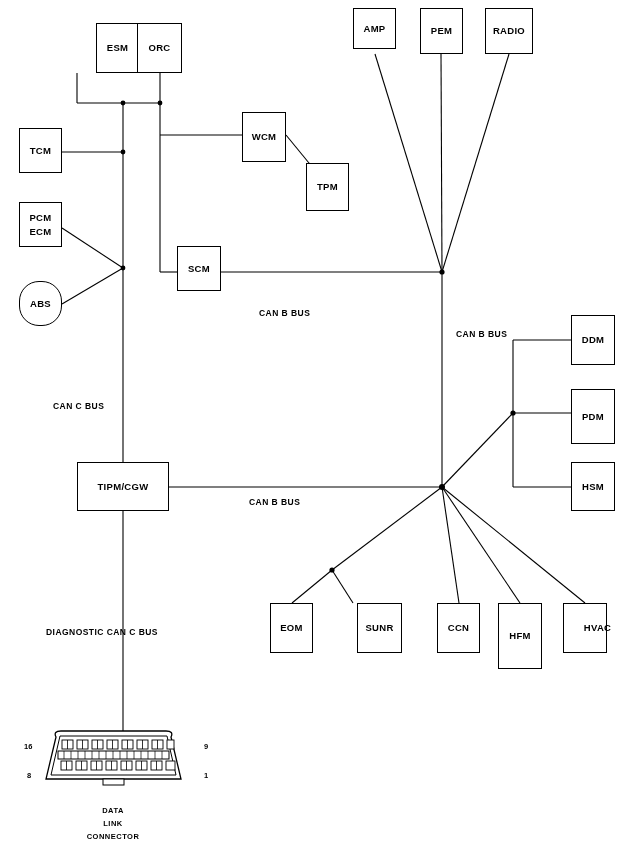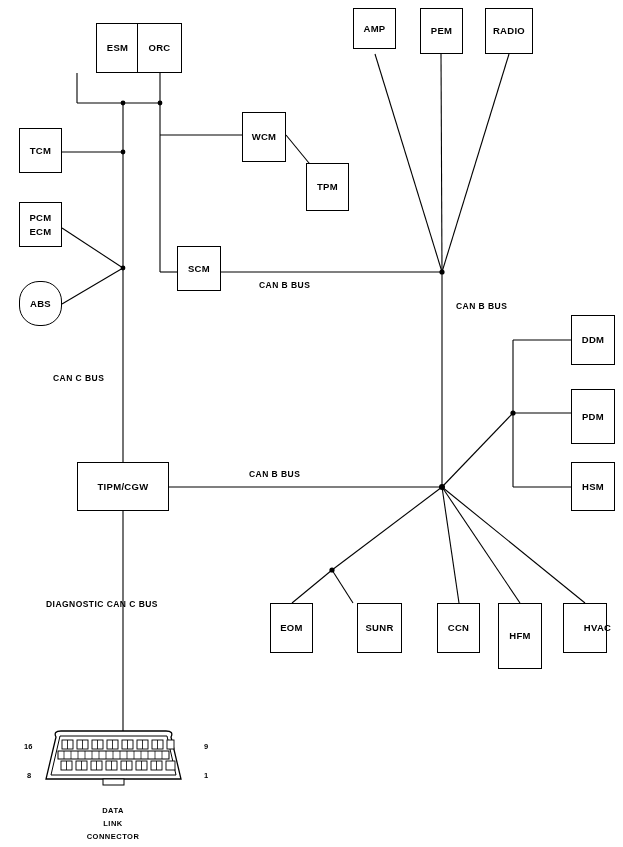--- a/index.html
+++ b/index.html
@@ -49,20 +49,21 @@
   }
   .bus-label {
     position: absolute;
     font-size: 8.5px;
     font-weight: bold;
     color: #000000;
     letter-spacing: 0.45px;
     white-space: nowrap;
     line-height: 1.65;
     z-index: 6;
+    margin-top: 28px;
   }
   .bus-label.multiline {
     text-align: left;
   }
   .pin-num {
     position: absolute;
     font-size: 7.5px;
     font-weight: bold;
     color: #000000;
     z-index: 7;

